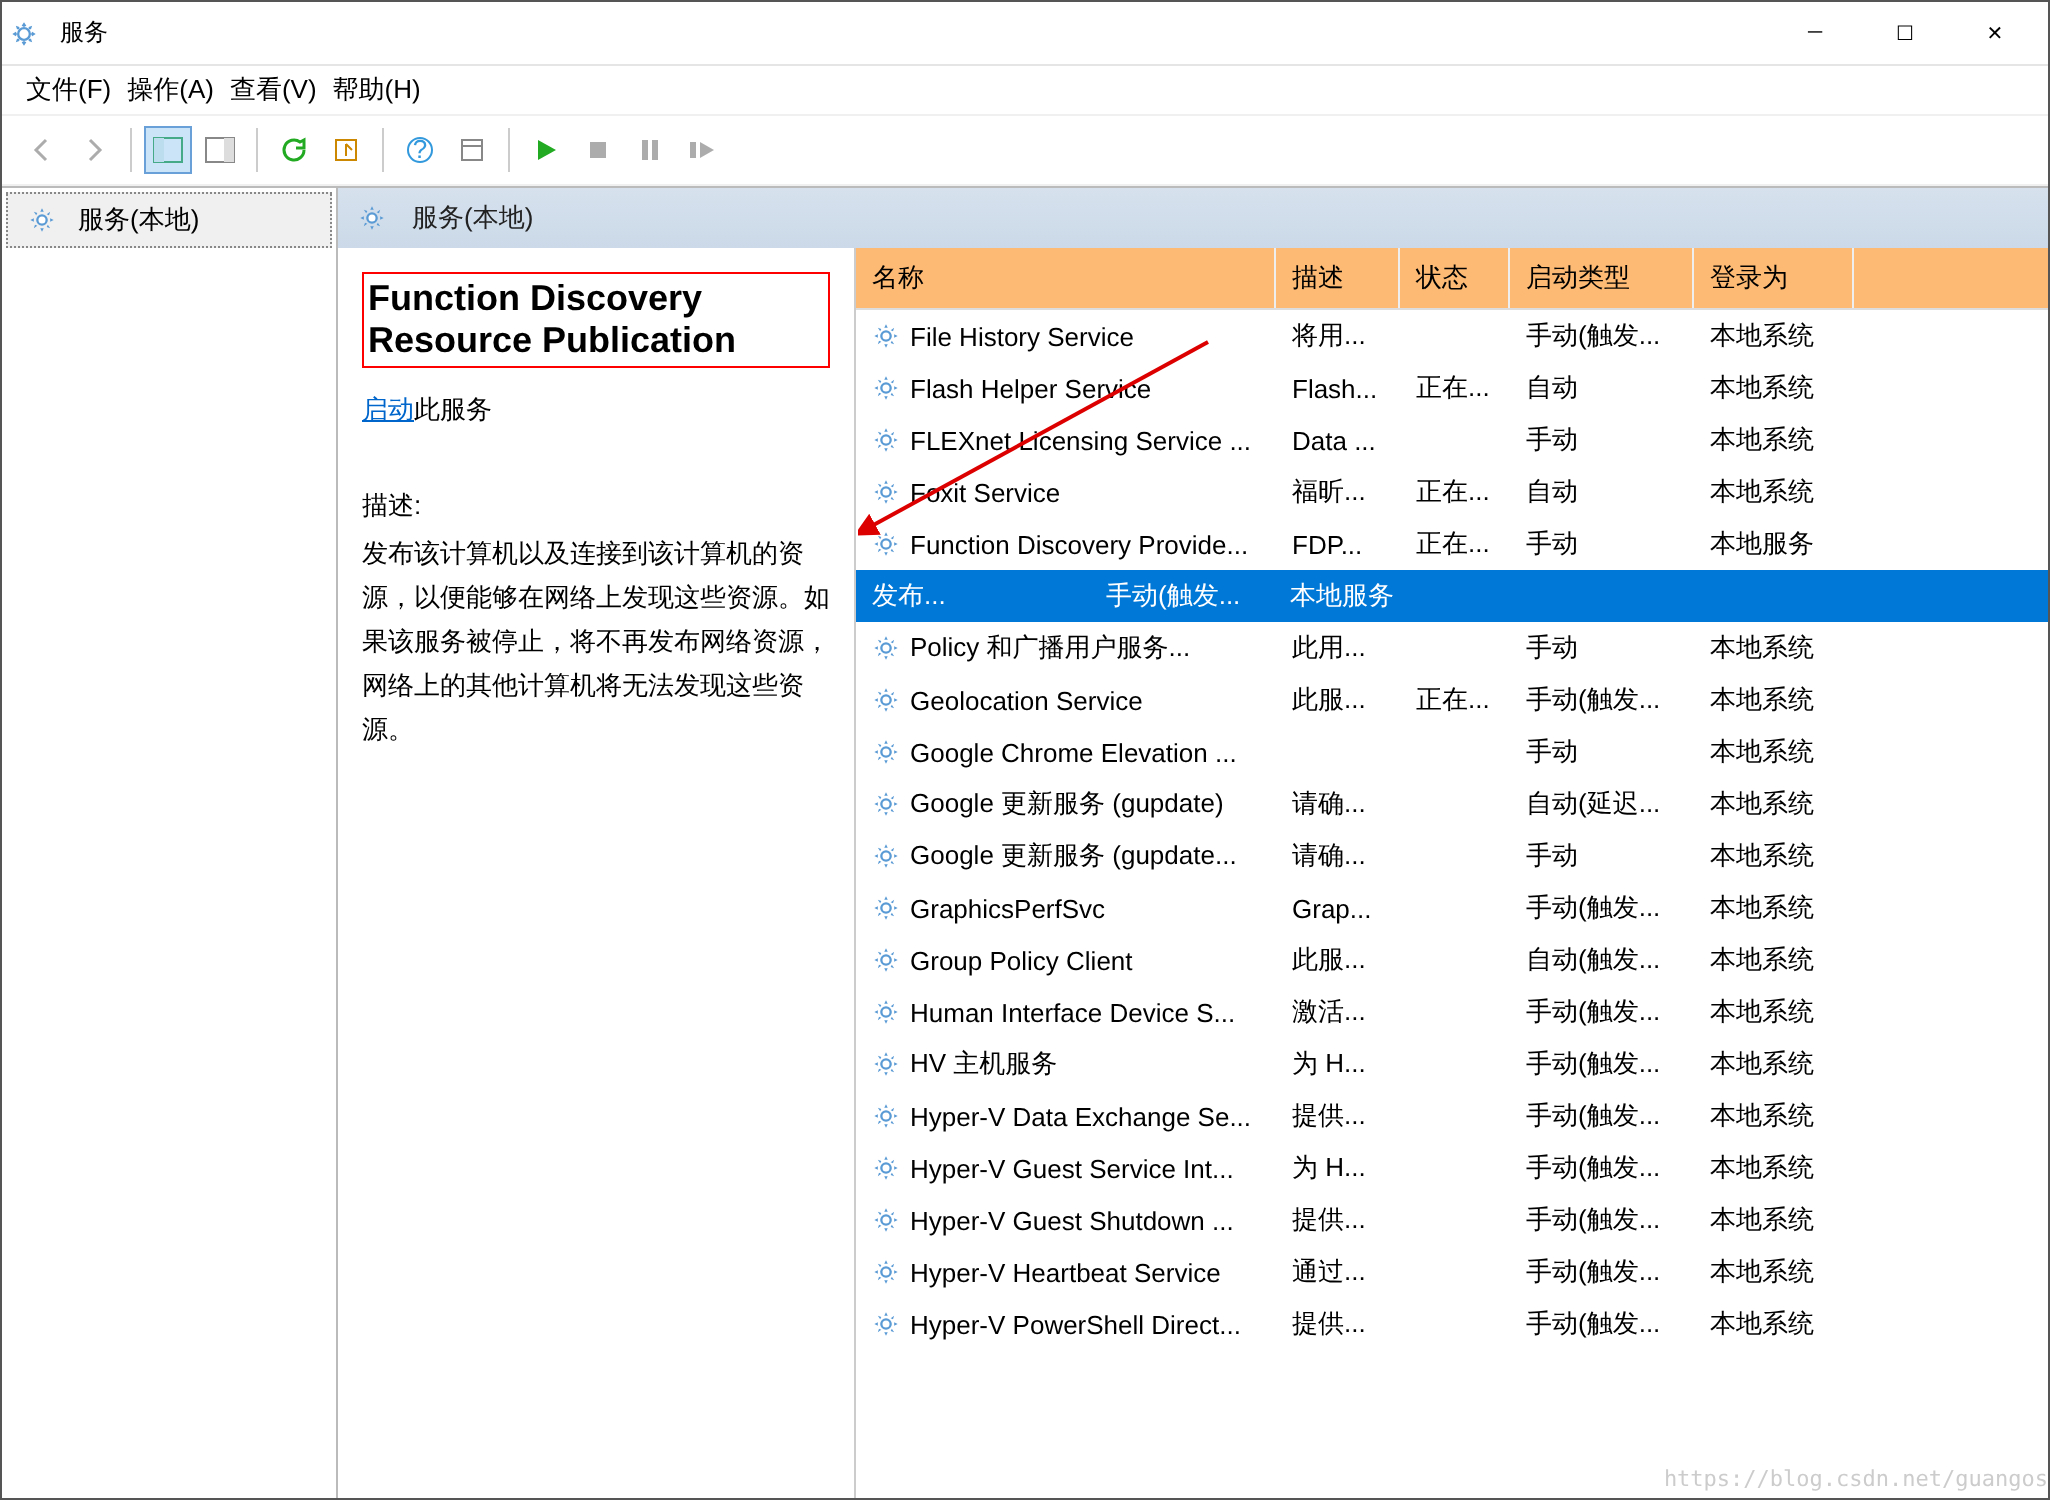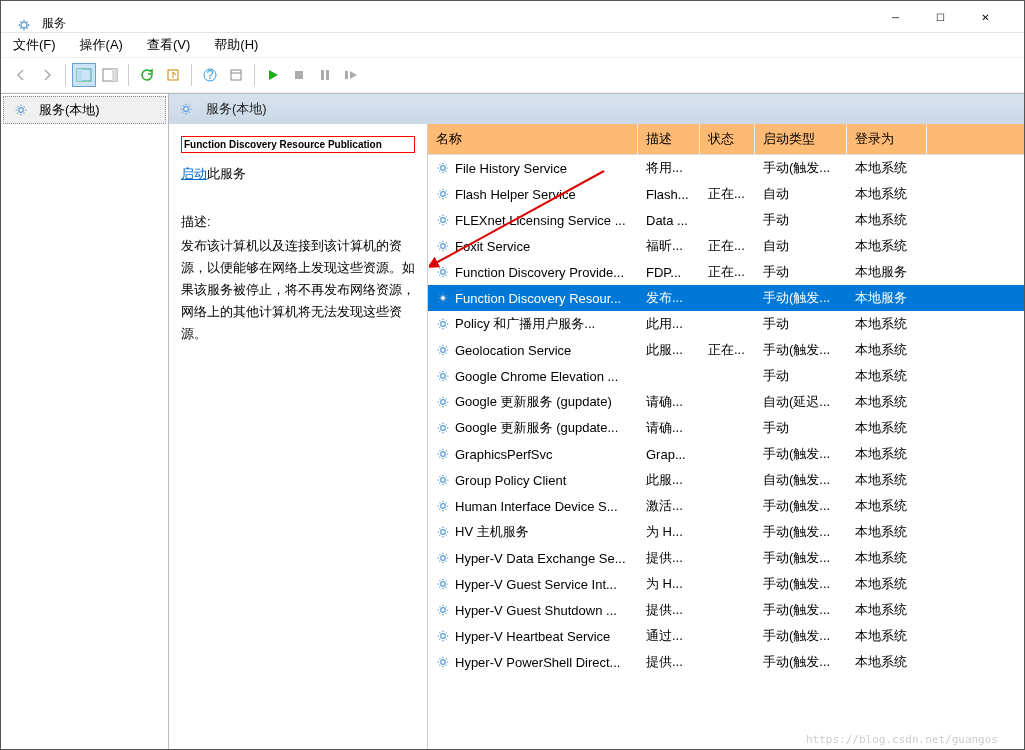--- a/index.html
+++ b/index.html
@@ -1,40 +1,40 @@
 <!DOCTYPE html>
 <html><head>
 <meta charset="utf-8">
 <style>
 * { margin:0; padding:0; box-sizing:border-box; font-family:"Microsoft YaHei","Segoe UI",sans-serif; font-size:13px; }
 body { background:#fff; color:#000; }
 .window { width:1025px; height:750px; border:1px solid #555; display:flex; flex-direction:column; background:#fff; position:relative; }
 
-.titlebar { height:32px; display:flex; align-items:flex-end; padding:0 16px; border-bottom:1px solid #e5e5e5; }
+.titlebar { height:32px; display:flex; align-items:center; padding:0 4px; border-bottom:1px solid #e5e5e5; }
 .titlebar .title { margin-left:6px; font-size:12px; }
 .winbtns { margin-left:auto; display:flex; }
 .winbtns div { width:45px; height:30px; display:flex; align-items:center; justify-content:center; font-family:"Segoe MDL2 Assets",sans-serif; font-size:10px;}
 
-.menubar { height:24px; display:flex; align-items:center; padding:0 12px; gap:24px; font-size:13px; }
+.menubar { height:24px; display:flex; align-items:center; padding:0 12px; gap:8px; font-size:13px; }
 
 .toolbar { height:36px; display:flex; align-items:center; padding:0 8px; border-top:1px solid #f0f0f0; border-bottom:1px solid #f0f0f0; gap:2px; }
 .tbtn { width:24px; height:24px; display:flex; align-items:center; justify-content:center; border:1px solid transparent; }
 .tbtn.disabled{opacity:0.4;}
 .tsep{width:1px; height:22px; background:#ccc; margin:0 4px;}
 
 .body { flex:1; display:flex; border-top:1px solid #bbb; overflow:hidden;}
 .leftpane { width:168px; border-right:1px solid #bbb; background:#fff; }
 .leftpane .node { padding:4px 10px; display:flex; align-items:center; gap:6px; background:#f0f0f0; border:1px dotted #888; margin:2px; font-size:13px;}
 
 .rightpane { flex:1; display:flex; flex-direction:column; overflow:hidden; position:relative;}
 .rheader { background:linear-gradient(#d6e1ed,#cbd9e8); padding:6px 10px; display:flex; align-items:center; gap:8px; font-size:14px; color:#222;}
 .rbody { flex:1; display:flex; overflow:hidden; position:relative;}
 
 .detail { width:258px; padding:12px; overflow:hidden;}
-.detail .svcname { font-weight:bold; font-size:10px; border:1px solid red; padding:2px; margin-bottom:12px;}
+.detail .svcname { font-weight:bold; font-size:18px; border:1px solid red; padding:2px; margin-bottom:12px;}
 .detail .startlink { color:#0066cc; text-decoration:underline; cursor:pointer;}
 .detail .desc-label{margin-top:30px;}
 .detail .desc { margin-top:4px; line-height:1.7; font-size:13px;}
 
 .gridwrap { flex:1; overflow:hidden; display:flex; flex-direction:column; border-left:1px solid #ccc;}
 .gridhead { display:flex; border-bottom:1px solid #ddd; background:#fdba74;}
 .gridhead div { padding:6px 8px; border-right:1px solid #eee; font-size:13px; white-space:nowrap; overflow:hidden; text-overflow:ellipsis;}
 .gridbody { flex:1; overflow-y:scroll; overflow-x:hidden;}
 .row { display:flex; align-items:center; height:26px; }
 .row.selected { background:#0078d7; color:#fff; }
@@ -47,21 +47,21 @@
 
 .gear-icon { width:14px; height:14px; margin-right:5px; flex-shrink:0;}
 
 .tabs { height:22px; display:flex; align-items:flex-end; padding-left:8px; border-top:1px solid #bbb;}
 .tab { padding:2px 12px; font-size:12px; border:1px solid #999; border-top:none; background:#fff; position:relative; top:0; }
 .tab.active{ background:#fff; border-bottom:1px solid #fff;}
 .tab.inactive{ background:#f0f0f0; clip-path:polygon(0 0,calc(100% - 8px) 0,100% 100%,0 100%);}
 
 .arrow-annotation{position:absolute; left:260px; top:45px; z-index:10; pointer-events:none;}
 
-.watermark { position:absolute; bottom:3px; right:26px; font-size:11px; color:#ccc; font-family:monospace;}
+.watermark { position:absolute; bottom:3px; right:0; font-size:11px; color:#ccc; font-family:monospace;}
 
 svg.gear path{fill:#5b9bd5;} svg.gear circle{fill:#fff;stroke:#5b9bd5;}
 </style>
 </head>
 <body>
 
 <div class="window">
 
   <div class="titlebar">
     <svg class="gear gear-icon" viewBox="0 0 24 24">
@@ -265,27 +265,20 @@
                     <path d="M12 2l1.5 3h-3zM12 22l-1.5-3h3zM2 12l3-1.5v3zM22 12l-3 1.5v-3zM5 5l3 1-1 2zM19 19l-3-1 1-2zM19 5l-1 3-2-1zM5 19l1-3 2 1z"></path>
                   </svg>
                   <span>Function Discovery Provide...</span>
                 </div>
                 <div class="col-desc">FDP...</div>
                 <div class="col-status">正在...</div>
                 <div class="col-start">手动</div>
                 <div class="col-logon">本地服务</div>
               </div>
               <div class="row selected">
-                <div class="col-name">
-                  <svg class="gear gear-icon" viewBox="0 0 24 24">
-                    <circle cx="12" cy="12" r="4" fill="#fff" stroke="#5b9bd5" stroke-width="2"></circle>
-                    <path d="M12 2l1.5 3h-3zM12 22l-1.5-3h3zM2 12l3-1.5v3zM22 12l-3 1.5v-3zM5 5l3 1-1 2zM19 19l-3-1 1-2zM19 5l-1 3-2-1zM5 19l1-3 2 1z"></path>
-                  </svg>
-                  <span>Function Discovery Resour...</span>
-                </div>
                 <div class="col-desc">发布...</div>
                 <div class="col-status"></div>
                 <div class="col-start">手动(触发...</div>
                 <div class="col-logon">本地服务</div>
               </div>
               <div class="row">
                 <div class="col-name">
                   <svg class="gear gear-icon" viewBox="0 0 24 24">
                     <circle cx="12" cy="12" r="4" fill="#fff" stroke="#5b9bd5" stroke-width="2"></circle>
                     <path d="M12 2l1.5 3h-3zM12 22l-1.5-3h3zM2 12l3-1.5v3zM22 12l-3 1.5v-3zM5 5l3 1-1 2zM19 19l-3-1 1-2zM19 5l-1 3-2-1zM5 19l1-3 2 1z"></path>

